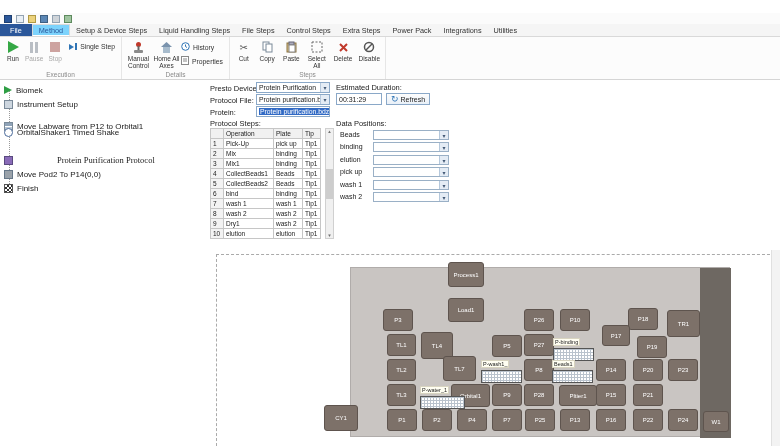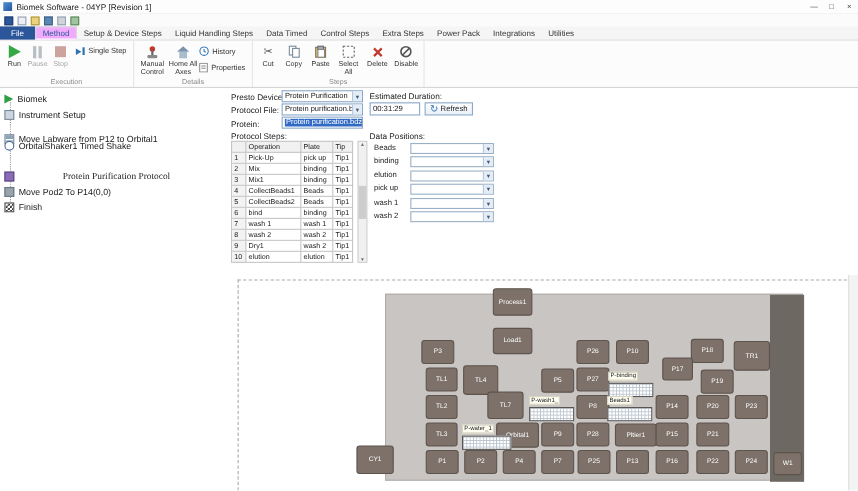--- a/index.html
+++ b/index.html
@@ -18,21 +18,21 @@
   .qicon.app-menu-icon{background:#2b579a;border-color:#1e3f70}
   .qicon.open-method-icon{background:#ecd27c;border-color:#b09a44}
   .qicon.save-icon{background:#5b87b5;border-color:#3e6082}
   .qicon.print-icon{background:#cfd4d9}
   .qicon.undo-icon{background:#9fc49f;border-color:#5e8a5e}
 
   
   #tabbar{position:absolute;top:24px;left:0;right:0;height:13px;display:flex;align-items:stretch;background:#f5f5f5;border-bottom:1px solid #d9d9d9;font-size:7.3px}
   .tab{padding:0 6px;display:flex;align-items:center;color:#333;white-space:nowrap}
   .tab.file{background:#2b579a;color:#fff;padding:0 10px}
-  .tab.active{background:#f0abfc;border:1px solid #d9d9d9;border-bottom:1px solid #fff;color:#2b579a}
+  .tab.active{background:#7dd3fc;border:1px solid #d9d9d9;border-bottom:1px solid #fff;color:#2b579a}
 
   
   #ribbon{position:absolute;top:37px;left:0;right:0;height:43px;background:#fcfcfc;border-bottom:1px solid #d5d5d5;display:flex}
   .rgroup{position:relative;height:100%;border-right:1px solid #e6e6e6;display:flex;align-items:flex-start;padding:2px 3px 10px;gap:1px}
   .rgroup-label{position:absolute;bottom:1px;left:0;right:0;text-align:center;font-size:6.5px;color:#8a8a8a}
   .bigbtn{width:27px;display:flex;flex-direction:column;align-items:center;font-size:6.5px;color:#333;padding-top:1px;text-align:center;line-height:1.1}
   .bigbtn .bicon{height:14px;display:flex;align-items:center;justify-content:center;margin-bottom:1px}
   .disabled{color:#a8a8a8}
   .run-tri{width:0;height:0;border-left:11px solid #35a845;border-top:6.5px solid transparent;border-bottom:6.5px solid transparent}
   .pause-bars{display:flex;gap:2px}.pause-bars i{width:3px;height:11px;background:#b9bec4}
@@ -92,45 +92,36 @@
   .plate{position:absolute;z-index:3}
   .plabel{font-size:5.5px;background:#fffef2;color:#222;line-height:6px;white-space:nowrap;display:inline-block;padding:0 1px;border:1px solid #d8d4c0}
   .pgrid{height:13px;background-color:#fff;border:1px solid #555;background-image:linear-gradient(#b9c2cc 1px,transparent 1px),linear-gradient(90deg,#b9c2cc 1px,transparent 1px);background-size:3px 3px}
   #right-scroll{position:absolute;left:771px;top:250px;width:9px;height:196px;background:#f3f3f3;border-left:1px solid #e0e0e0}
 </style>
 </head>
 <body>
 
 <div id="window">
 
-  <div id="titlebar">
-    <span id="app-icon"></span>
-    <span>Biomek Software - 04YP [Revision 1]</span>
-    <div id="win-controls">
-      <span class="winbtn">—</span>
-      <span class="winbtn">□</span>
-      <span class="winbtn">×</span>
-    </div>
-  </div>
 
   <div id="quickbar">
       <div class="qicon app-menu-icon"></div>
       <div class="qicon new-method-icon"></div>
       <div class="qicon open-method-icon"></div>
       <div class="qicon save-icon"></div>
       <div class="qicon print-icon"></div>
       <div class="qicon undo-icon"></div>
     </div>
 
   <div id="tabbar">
       <div class="tab file">File</div>
       <div class="tab active">Method</div>
       <div class="tab">Setup &amp; Device Steps</div>
       <div class="tab">Liquid Handling Steps</div>
-      <div class="tab">Data Timed</div>
+      <div class="tab">File Steps</div>
       <div class="tab">Control Steps</div>
       <div class="tab">Extra Steps</div>
       <div class="tab">Power Pack</div>
       <div class="tab">Integrations</div>
       <div class="tab">Utilities</div>
     </div>
 
   <div id="ribbon">
     <div class="rgroup" style="width:122px">
       <div class="bigbtn">

